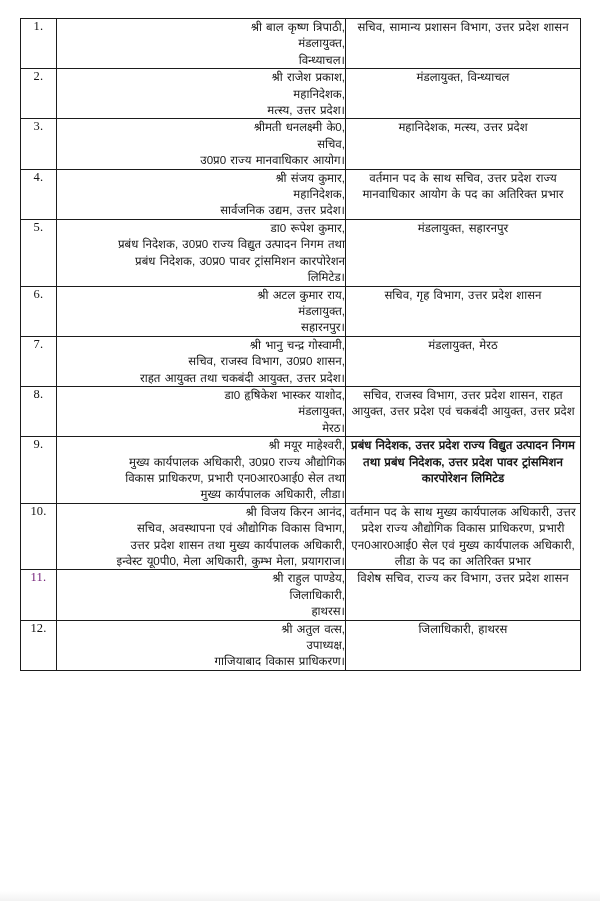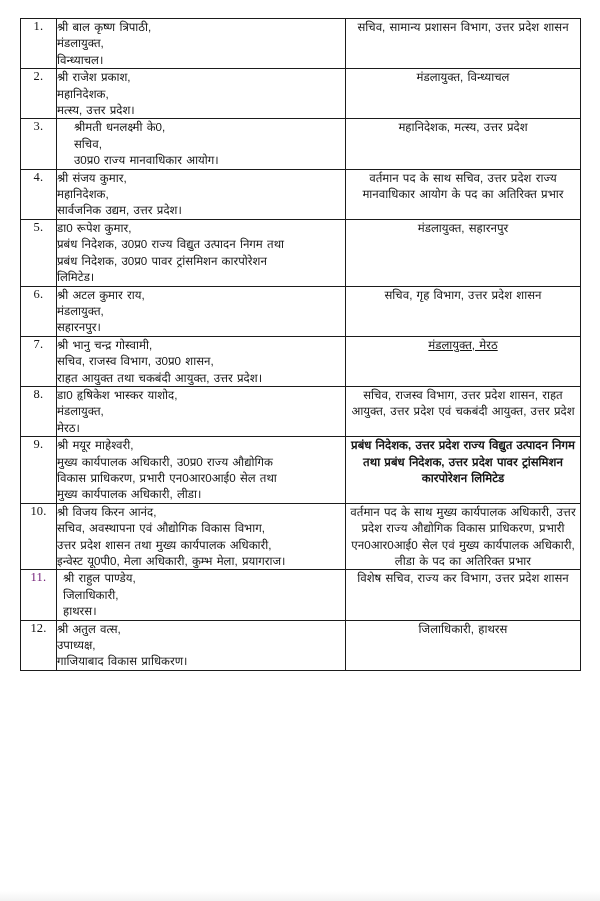--- a/index.html
+++ b/index.html
@@ -65,20 +65,21 @@
     font-size: 12.5px;
     line-height: 1.15;
     font-family: "Liberation Serif", "DejaVu Serif", serif;
     color: #171717;
     letter-spacing: 0.2px;
   }
 
   .from-cell {
     padding: 6px 8px 7px 9px;
     vertical-align: top;
+    text-align: right;
   }
 
   .to-cell {
     padding: 6px 9px 7px 9px;
     vertical-align: middle;
     text-align: center;
   }
 
   .from-lines,
   .to-lines {
@@ -215,21 +216,21 @@
         </tr>
         <tr>
           <td class="sno-cell" style="border-color: rgb(27, 27, 27); color: rgb(20, 20, 20);">7.</td>
           <td class="from-cell" style="border-color: rgb(27, 27, 27);">
             <div class="from-lines" style="color: rgb(20, 20, 20);">
               <span class="ln">श्री भानु चन्द्र गोस्वामी,</span>
               <span class="ln">सचिव, राजस्व विभाग, उ0प्र0 शासन,</span>
               <span class="ln">राहत आयुक्त तथा चकबंदी आयुक्त, उत्तर प्रदेश।</span>
             </div>
           </td>
-          <td class="to-cell" style="border-color: rgb(27, 27, 27); text-decoration: underline;">
+          <td class="to-cell" style="border-color: rgb(27, 27, 27);">
             <div class="to-lines" style="color: rgb(20, 20, 20);">
               <span class="ln">मंडलायुक्त, मेरठ</span>
             </div>
           </td>
         </tr>
         <tr>
           <td class="sno-cell" style="border-color: rgb(27, 27, 27); color: rgb(20, 20, 20);">8.</td>
           <td class="from-cell" style="border-color: rgb(27, 27, 27);">
             <div class="from-lines" style="color: rgb(20, 20, 20);">
               <span class="ln">डा0 हृषिकेश भास्कर याशोद,</span>

